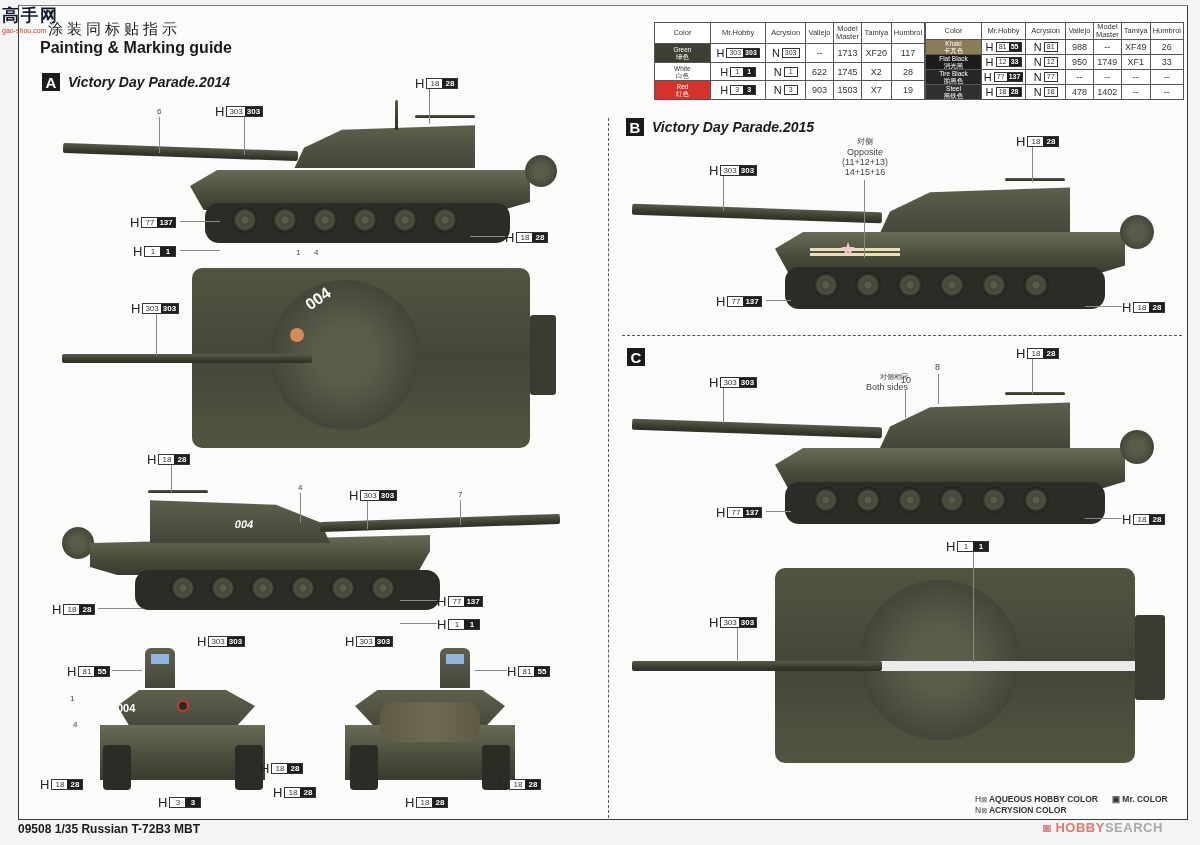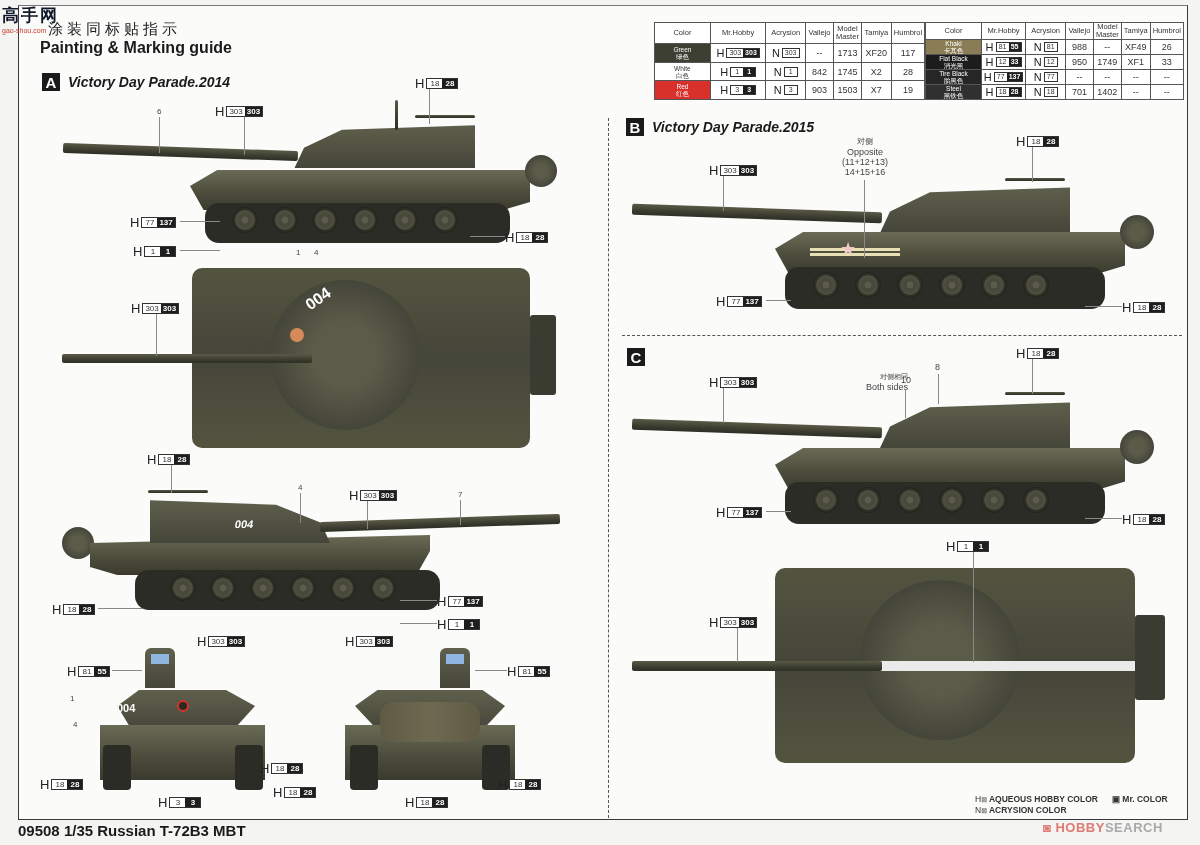--- a/index.html
+++ b/index.html
@@ -39,21 +39,21 @@
   .divider-h { position: absolute; left: 622px; top: 335px; width: 560px; height: 0; border-top: 1px dashed #555; }
   
   .tank { position: absolute; }
   .barrel { position: absolute; background: linear-gradient(#5a5a48, #3c3d30 60%, #2e2f25); border-radius: 2px; }
   .hull { position: absolute; background: linear-gradient(#6a6b55, #4c4d3c 55%, #3a3b2e); }
   .turret { position: absolute; background: linear-gradient(#5f604c, #45463a); }
   .track { position: absolute; background: #2c2c26; border-radius: 14px; }
   .wheel { position: absolute; width: 26px; height: 26px; border-radius: 50%; background: radial-gradient(circle, #5a5b4a 20%, #45463a 22%, #4e4f3f 55%, #2e2f27 60%); border: 1px solid #22231c; }
   .topview { position: absolute; background: linear-gradient(#53543f, #45463a 50%, #53543f); border-radius: 10px; }
   .turret-top { position: absolute; border-radius: 50%; background: radial-gradient(circle, #5a5b48 30%, #45463a 70%, #3a3b30); }
-  .footer-model { left: 18px; top: 822px; font-size: 15px; font-weight: bold; color: #1a1a1a; }
+  .footer-model { left: 18px; top: 822px; font-size: 12px; font-weight: bold; color: #1a1a1a; }
   .legend { left: 975px; top: 794px; font-size: 8.5px; font-weight: bold; color: #333; line-height: 11px; }
   .hobbysearch { left: 1043px; top: 820px; font-size: 13px; font-weight: bold; letter-spacing: 0.5px; }
   .hs-red { color: #e07a73; }
   .hs-gray { color: #a9a9a9; }
   .opposite-note { font-size: 8px; color: #444; text-align: center; line-height: 10px; }
 </style>
 </head>
 <body>
 
 <div class="page">
@@ -108,21 +108,21 @@
                     <span class="w">1</span>
                     <span class="b">1</span>
                   </span>
                 </span></td>
           <td><span class="cc">
                   <span class="letter">N</span>
                   <span class="box">
                     <span class="w">1</span>
                   </span>
                 </span></td>
-          <td class="num">842</td>
+          <td class="num">622</td>
           <td class="num">1745</td>
           <td class="num">X2</td>
           <td class="num">28</td>
         </tr>
         <tr>
           <td class="swatch" style="background:#d8312c"><span>Red</span><br><span>红色</span></td>
           <td><span class="cc">
                   <span class="letter">H</span>
                   <span class="box">
                     <span class="w">3</span>
@@ -221,21 +221,21 @@
                     <span class="w">18</span>
                     <span class="b">28</span>
                   </span>
                 </span></td>
           <td><span class="cc">
                   <span class="letter">N</span>
                   <span class="box">
                     <span class="w">18</span>
                   </span>
                 </span></td>
-          <td class="num">701</td>
+          <td class="num">478</td>
           <td class="num">1402</td>
           <td class="num">--</td>
           <td class="num">--</td>
         </tr>
       </tbody>
         </table>
     </div>
   </div>
 
   <div class="divider-v"></div>

